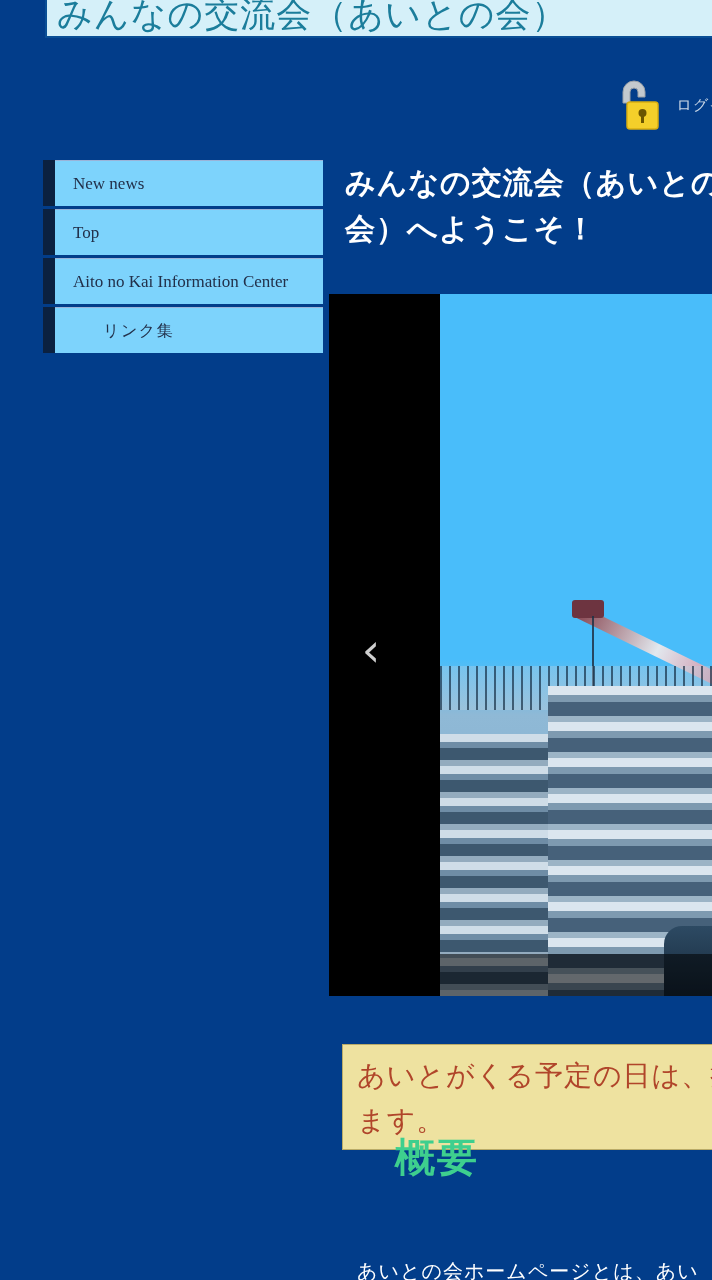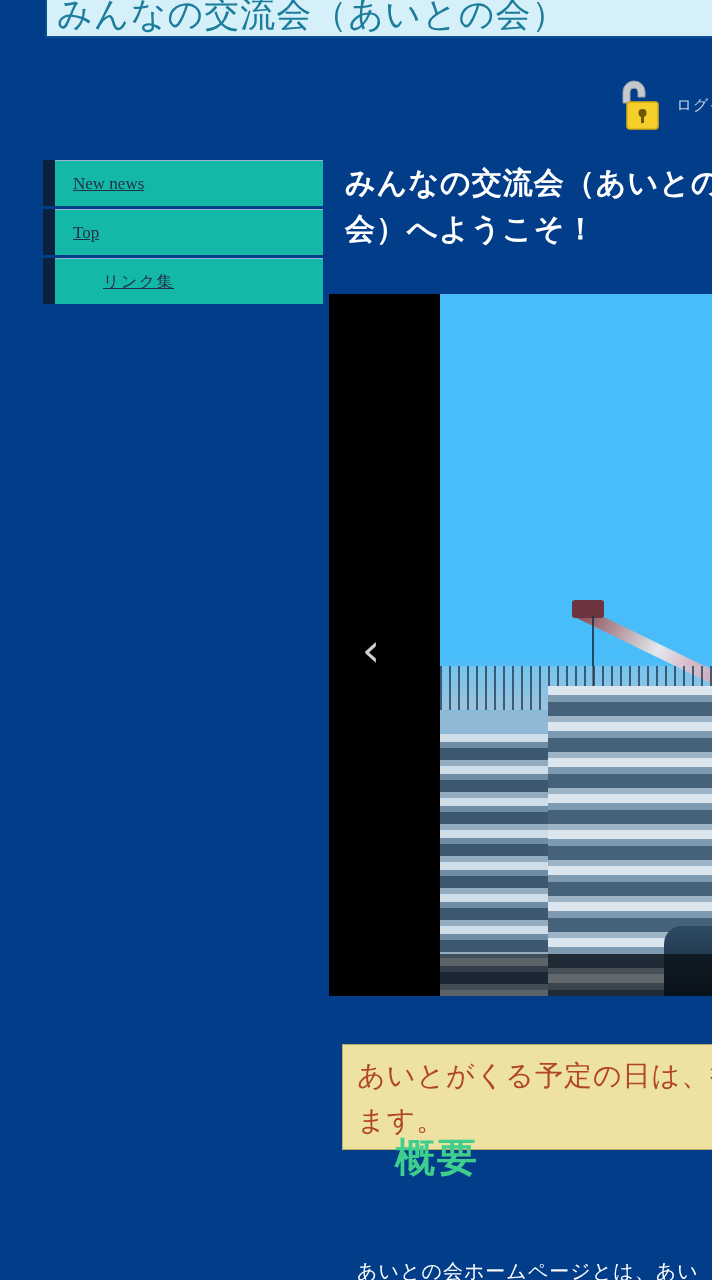--- a/index.html
+++ b/index.html
@@ -70,27 +70,26 @@
     margin-bottom: 3px;
     background: #0b2d66;
   }
   .nav-accent {
     width: 12px;
     flex: 0 0 12px;
     background: #0b2140;
   }
   .nav-label {
     flex: 1;
-    background: #14b8a6;
+    background: #7dd3fc;
     color: #22304a;
     font-size: 17px;
     line-height: 25px;
     padding: 10px 12px 10px 18px;
     border-top: 1px solid #9ab3d8;
-    text-decoration: underline;
   }
   .nav-label.jp { font-size: 16px; letter-spacing: 1.5px; padding-left: 48px; }
 
   
   #main {
     position: absolute;
     left: 329px;
     top: 160px;
     width: 600px;
   }
@@ -280,20 +279,24 @@
   <div class="nav-item">
     <div class="nav-accent"></div>
     <div class="nav-label">New news</div>
   </div>
   <div class="nav-item">
     <div class="nav-accent"></div>
     <div class="nav-label">Top</div>
   </div>
   <div class="nav-item">
     <div class="nav-accent"></div>
+    <div class="nav-label">Aito no Kai Information Center</div>
+  </div>
+  <div class="nav-item">
+    <div class="nav-accent"></div>
     <div class="nav-label jp">リンク集</div>
   </div>
 </nav>
 
 <main id="main">
 
   <h1 id="page-heading">みんなの交流会（あいとの会）へようこそ！</h1>
 
   <section id="carousel">
     <div id="carousel-photo">

